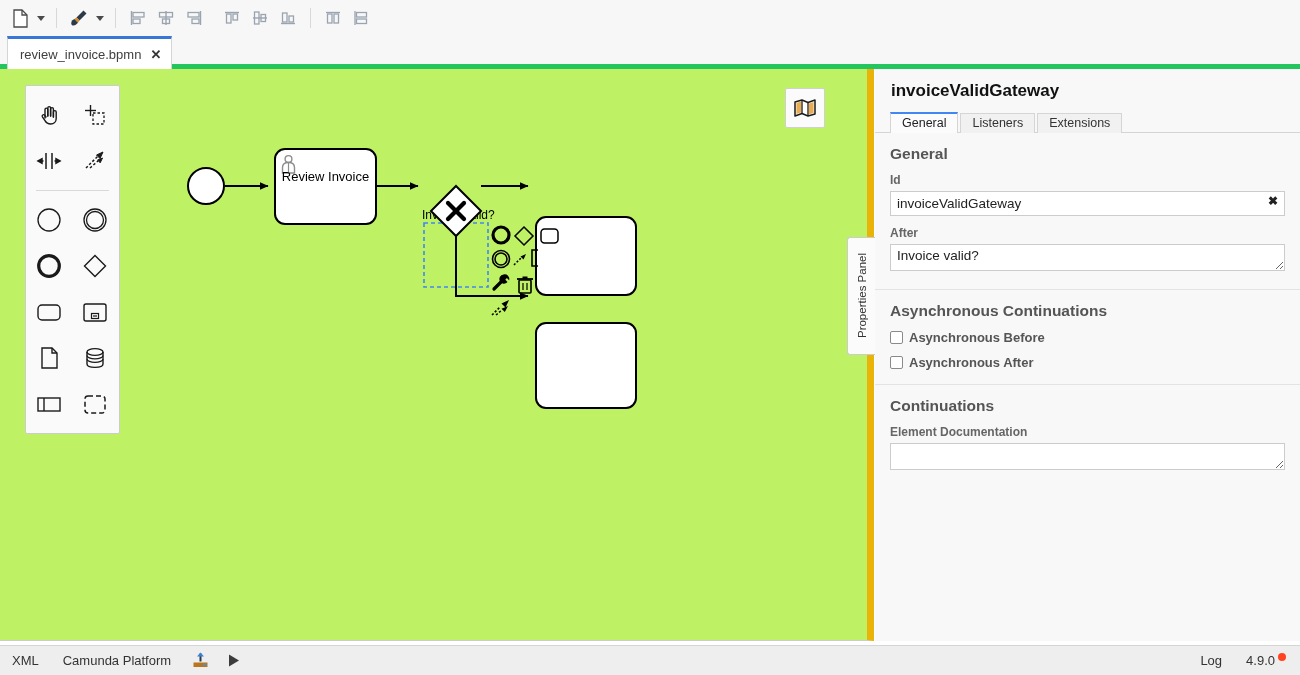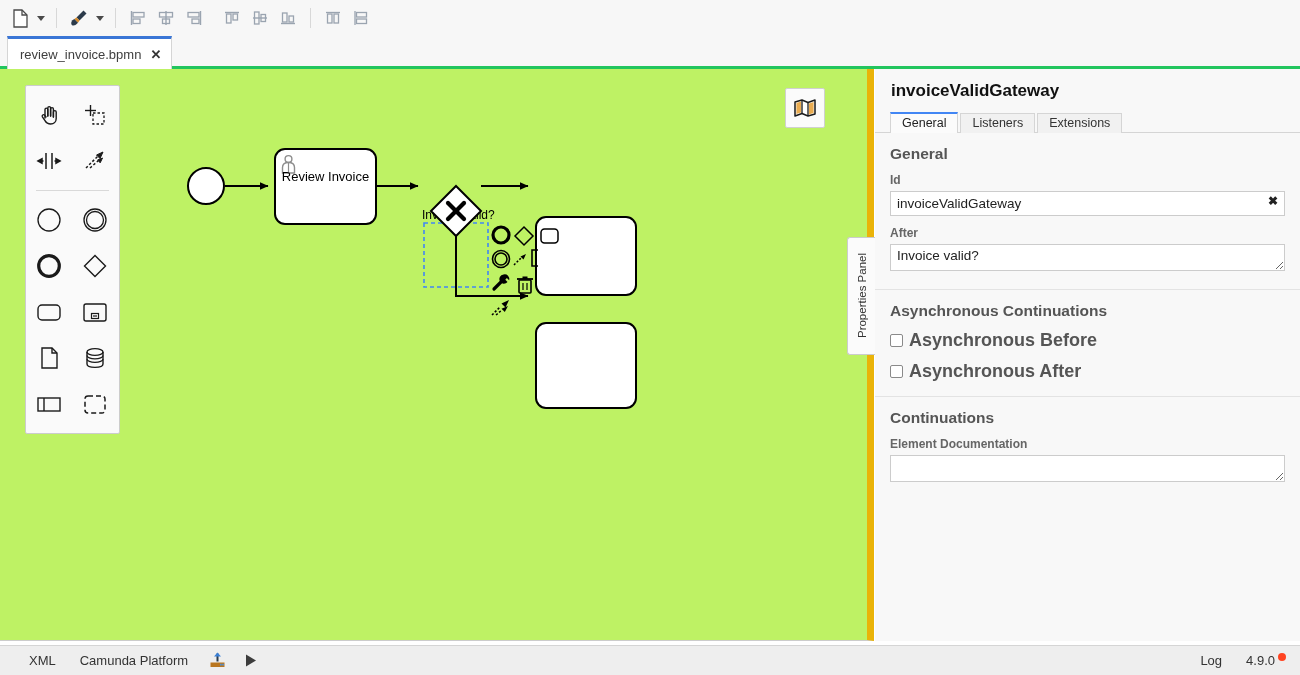--- a/index.html
+++ b/index.html
@@ -38,21 +38,21 @@
   }
   .tb-sep {
     width: 1px; height: 20px; background: #d8d8d8; margin: 0 8px;
   }
   .tb-gap { width: 10px; }
 
   
   #tabbar {
     position: absolute; left: 0; top: 36px; width: 1300px; height: 33px;
     background: #f7f7f7;
-    border-bottom: 3px solid #22c55e;
+    border-bottom: 5px solid #22c55e;
   }
   #tab-active {
     position: absolute; left: 7px; top: 0; height: 33px;
     background: #ffffff;
     border: 1px solid #d5d5d5;
     border-top: 3px solid #3a76d6;
     border-bottom: none;
     display: flex; align-items: center;
     padding: 0 10px 0 12px;
     cursor: pointer;
@@ -177,21 +177,21 @@
   .pcheckrow:last-child { margin-bottom: 0; }
   .pcheck {
     width: 13px; height: 13px;
     border: 1px solid #8a8a8a;
     background: #ffffff;
     border-radius: 2px;
     margin-right: 6px;
     cursor: pointer;
     flex: 0 0 auto;
   }
-  .pcheck-label { font-size: 18px; font-weight: bold; color: #555; }
+  .pcheck-label { font-size: 13px; font-weight: bold; color: #555; }
 
   
   #props-toggle {
     position: absolute; left: 847px; top: 237px;
     width: 28px; height: 118px;
     background: #fbfbfb;
     border: 1px solid #cccccc;
     border-right: none;
     border-radius: 3px 0 0 3px;
     display: flex; align-items: center; justify-content: center;
@@ -203,21 +203,21 @@
     writing-mode: vertical-rl;
     transform: rotate(180deg);
     white-space: nowrap;
   }
 
   
   #statusbar {
     position: absolute; left: 0; top: 645px; width: 1300px; height: 30px;
     background: #eeeeee;
     border-top: 1px solid #d5d5d5;
-    display: flex; align-items: center; padding-left: 17px;
+    display: flex; align-items: center;
   }
   .sb-item {
     font-size: 13px; color: #333;
     padding: 0 12px;
     height: 30px;
     display: flex; align-items: center;
     cursor: pointer;
   }
   .sb-icon {
     padding: 0 9px; height: 30px;

